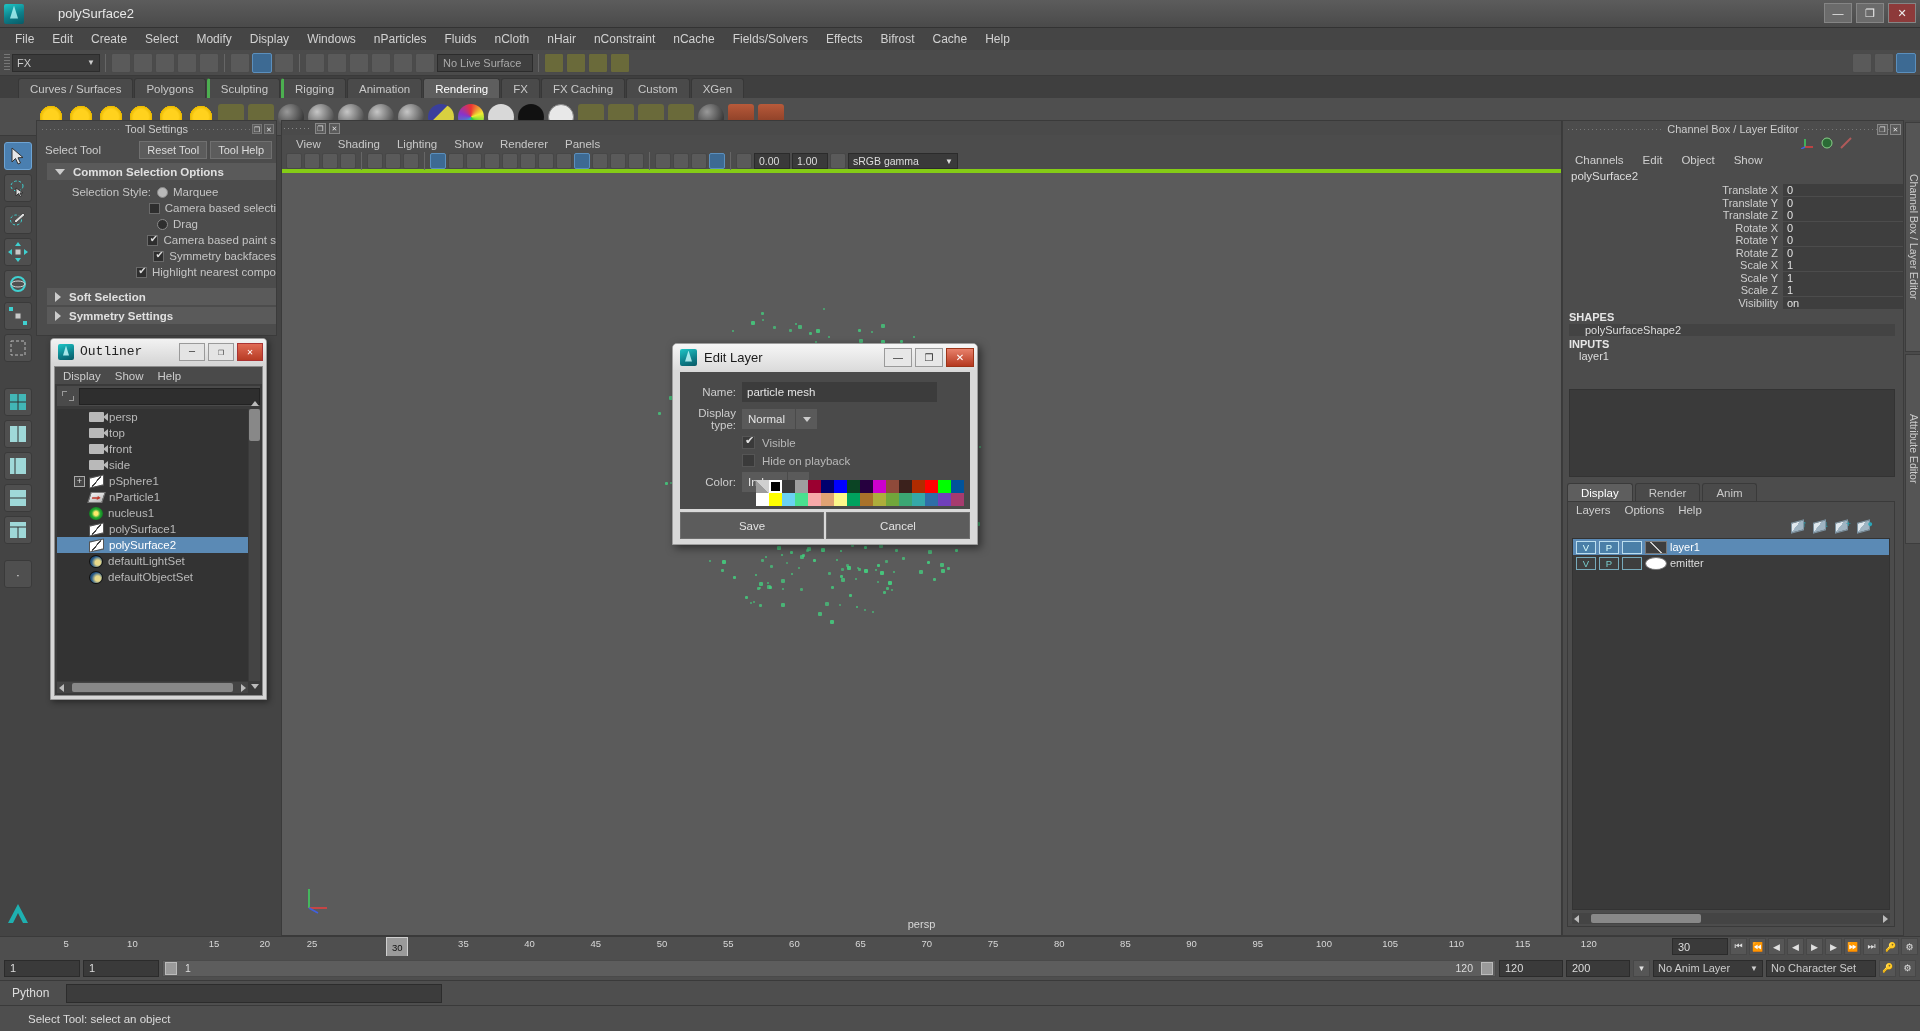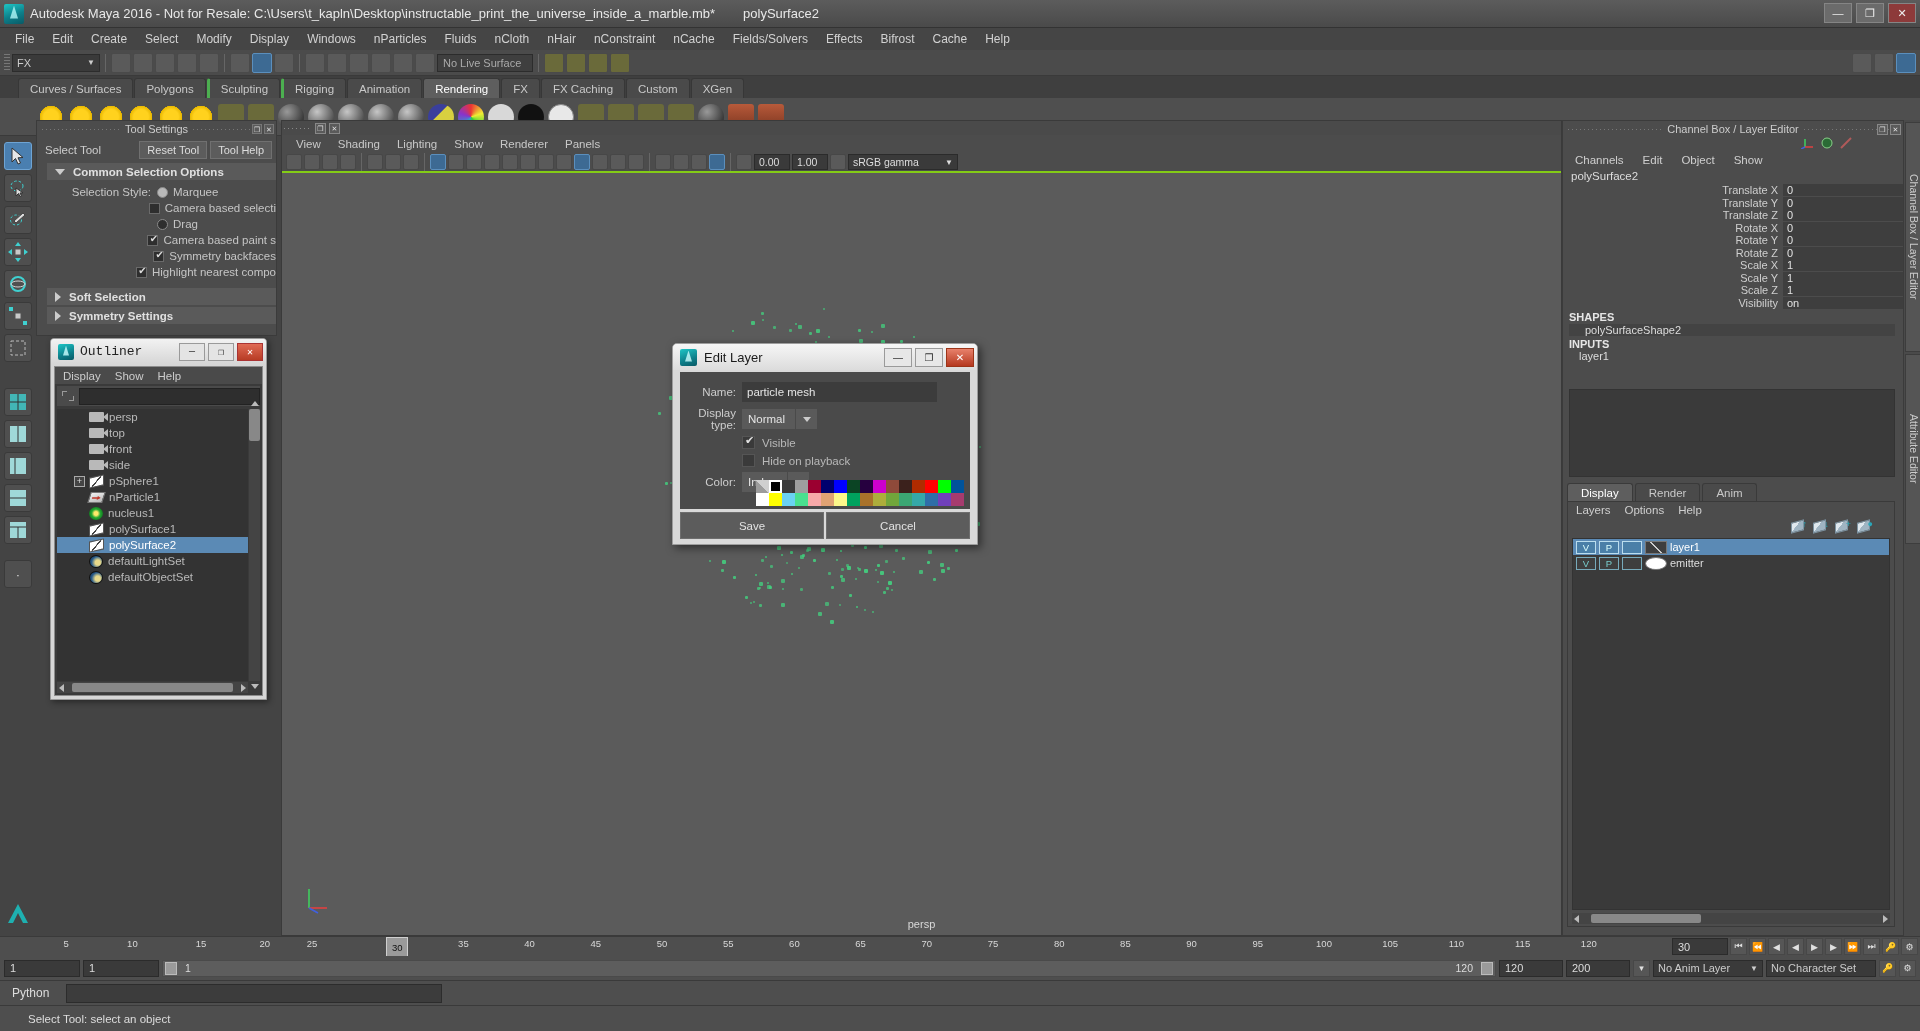--- a/index.html
+++ b/index.html
@@ -186,21 +186,21 @@
   #viewport { position:absolute; left:281px; top:120px; right:358px; bottom:95px;
     background:#5b5b5b; border:1px solid #3a3a3a; }
   #vp-titlerow { height:14px; background:#4a4a4a; display:flex; align-items:center; padding-left:2px; }
   #vp-titlerow .dots { width:28px; height:1px;
     background:repeating-linear-gradient(90deg,#888 0 1px,transparent 1px 4px); }
   #vp-titlerow b { width:11px; height:11px; background:#5a5a5a; border:1px solid #888;
     margin-left:3px; font-size:7px; font-weight:normal; color:#ddd; text-align:center; line-height:10px; }
   #vp-menu { height:18px; background:#4c4c4c; display:flex; align-items:center;
     gap:17px; padding-left:14px; font-size:11.5px; color:#c8c8c8; }
   #vp-tools { height:20px; background:#4c4c4c; display:flex; align-items:center;
-    gap:2px; padding-left:4px; border-bottom:2px solid #84cc16; }
+    gap:2px; padding-left:4px; border-bottom:4px solid #84cc16; }
   .vti { width:16px; height:16px; background:#5a5a5a; border:1px solid #474747;
     border-radius:2px; flex:none; }
   .vti.on { background:#3d6a93; border-color:#5b8fbd; }
   .vnum { width:36px; height:16px; background:#3a3a3a; border:1px solid #2b2b2b;
     color:#ddd; font-size:10.5px; display:flex; align-items:center; padding-left:4px; flex:none; }
   .vgam { width:110px; height:16px; background:#3a3a3a; border:1px solid #2b2b2b;
     color:#ddd; font-size:10.5px; display:flex; align-items:center; padding:0 4px;
     justify-content:space-between; flex:none; }
   #vp-canvas { position:absolute; left:1px; right:1px; top:52px; bottom:1px;
     background:#5b5b5b; overflow:hidden; }
@@ -342,21 +342,20 @@
   #palette .sw.sel { outline:2px solid #fff; outline-offset:-2px; z-index:2; position:relative; }
   #dlg-btns { position:absolute; left:7px; right:7px; bottom:5px; height:27px; display:flex; gap:2px; }
   #dlg-btns button { flex:1; background:#5c5c5c; border:1px solid #6e6e6e; color:#e2e2e2;
     font-size:11.5px; font-family:inherit; }
 </style>
 </head>
 <body>
 
 <div id="titlebar">
   <div class="maya-logo"></div>
-  <div class="t-text">Autodesk Maya 2016 - Not for Resale: C:\Users\t_kapln\Desktop\instructable_print_the_universe_inside_a_marble.mb*</div>
   <div class="t-doc">polySurface2</div>
   <div id="winbtns">
     <div>—</div>
     <div>❐</div>
     <div class="close">✕</div>
   </div>
 </div>
 
 <div id="menubar">
     <span>File</span>
@@ -1371,21 +1370,21 @@
 
 <div id="vtabs">
     <div class="vtab" style="height: 230px;">Channel Box / Layer Editor</div>
     <div class="vtab" style="height: 190px;">Attribute Editor</div>
   </div>
 
 <div id="timebar">
   <div id="ticks">
       <span class="tick" style="left: 66.2px;">5</span>
       <span class="tick" style="left: 132.4px;">10</span>
-      <span class="tick" style="left: 201px;">15</span>
+      <span class="tick" style="left: 214px;">15</span>
       <span class="tick" style="left: 264.8px;">20</span>
       <span class="tick" style="left: 312px;">25</span>
       <span class="tick" style="left: 397.2px;">30</span>
       <span class="tick" style="left: 463.4px;">35</span>
       <span class="tick" style="left: 529.6px;">40</span>
       <span class="tick" style="left: 595.8px;">45</span>
       <span class="tick" style="left: 662px;">50</span>
       <span class="tick" style="left: 728.2px;">55</span>
       <span class="tick" style="left: 794.4px;">60</span>
       <span class="tick" style="left: 860.6px;">65</span>

